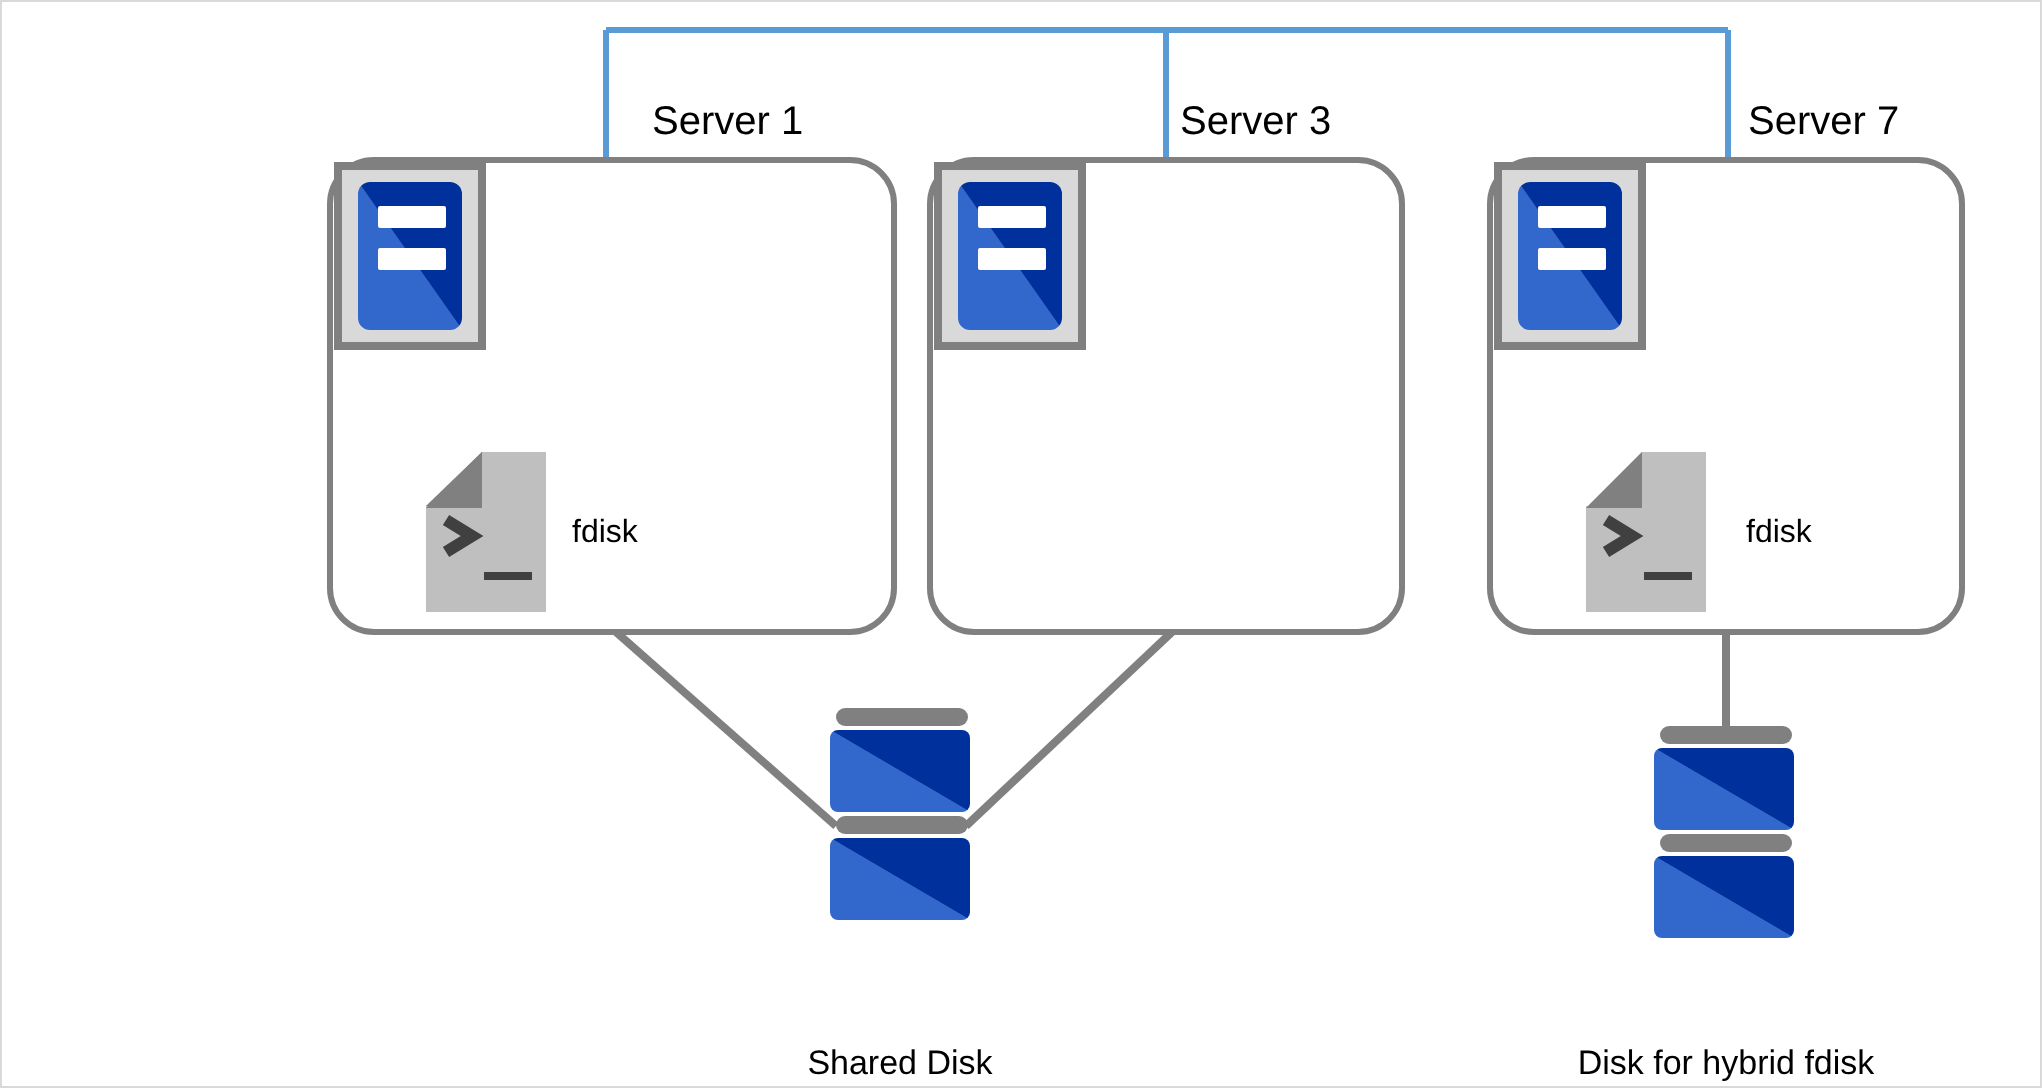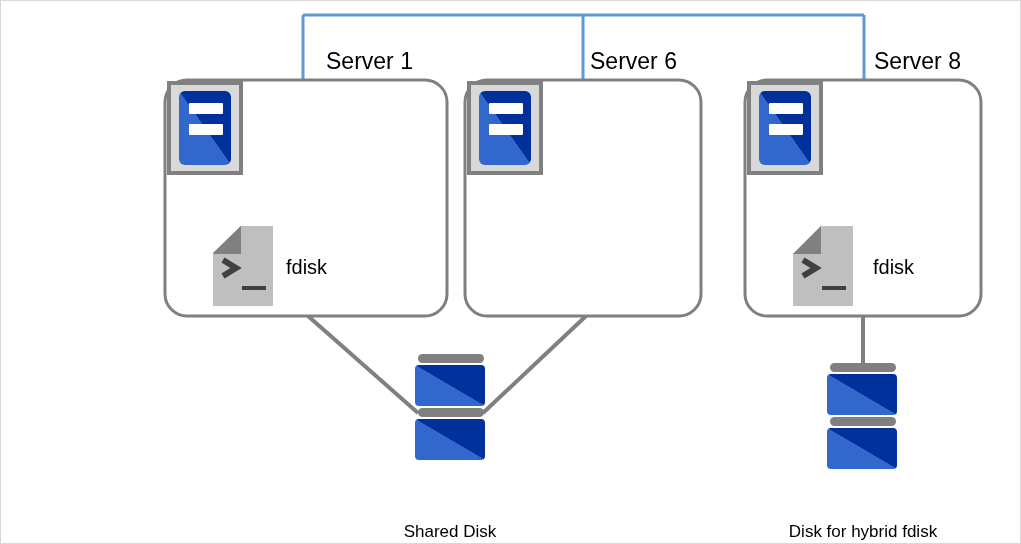--- a/index.html
+++ b/index.html
@@ -26,24 +26,24 @@
   }
   .label {
     position: absolute;
     color: #000000;
     font-family: "Liberation Sans", sans-serif;
     font-size: 18px;
     line-height: 24px;
     white-space: pre;
   }
   .server-label {
-    font-size: 23px;
+    font-size: 20px;
   }
   .fdisk-label {
-    font-size: 20px;
+    font-size: 16px;
   }
   .disk-caption {
     font-size: 17px;
     line-height: 23px;
     text-align: center;
   }
 </style>
 </head>
 <body>
 
@@ -140,22 +140,22 @@
 
     <g>
       <rect x="829" y="362" width="66" height="9" rx="4.5" fill="#808080"></rect>
       <rect x="826" y="373" width="70" height="41" rx="4" fill="url(#blueGradSlant)"></rect>
       <rect x="829" y="416" width="66" height="9" rx="4.5" fill="#808080"></rect>
       <rect x="826" y="427" width="70" height="41" rx="4" fill="url(#blueGradSlant)"></rect>
     </g>
   </svg>
 
   <div class="label server-label" style="left:325px; top:48px;">Server 1</div>
-  <div class="label server-label" style="left:589px; top:48px;">Server 6</div>
-  <div class="label server-label" style="left:873px; top:48px;">Server 8</div>
+  <div class="label server-label" style="left:589px; top:48px;">Server 3</div>
+  <div class="label server-label" style="left:873px; top:48px;">Server 7</div>
 
   <div class="label fdisk-label" style="left:285px; top:254px;">fdisk</div>
   <div class="label fdisk-label" style="left:872px; top:254px;">fdisk</div>
 
   <div class="label disk-caption" style="left:324px; top:473px; width:250px;">
     <div>Shared Disk</div>
     
   </div>
 
   <div class="label disk-caption" style="left:751px; top:473px; width:222px;">

